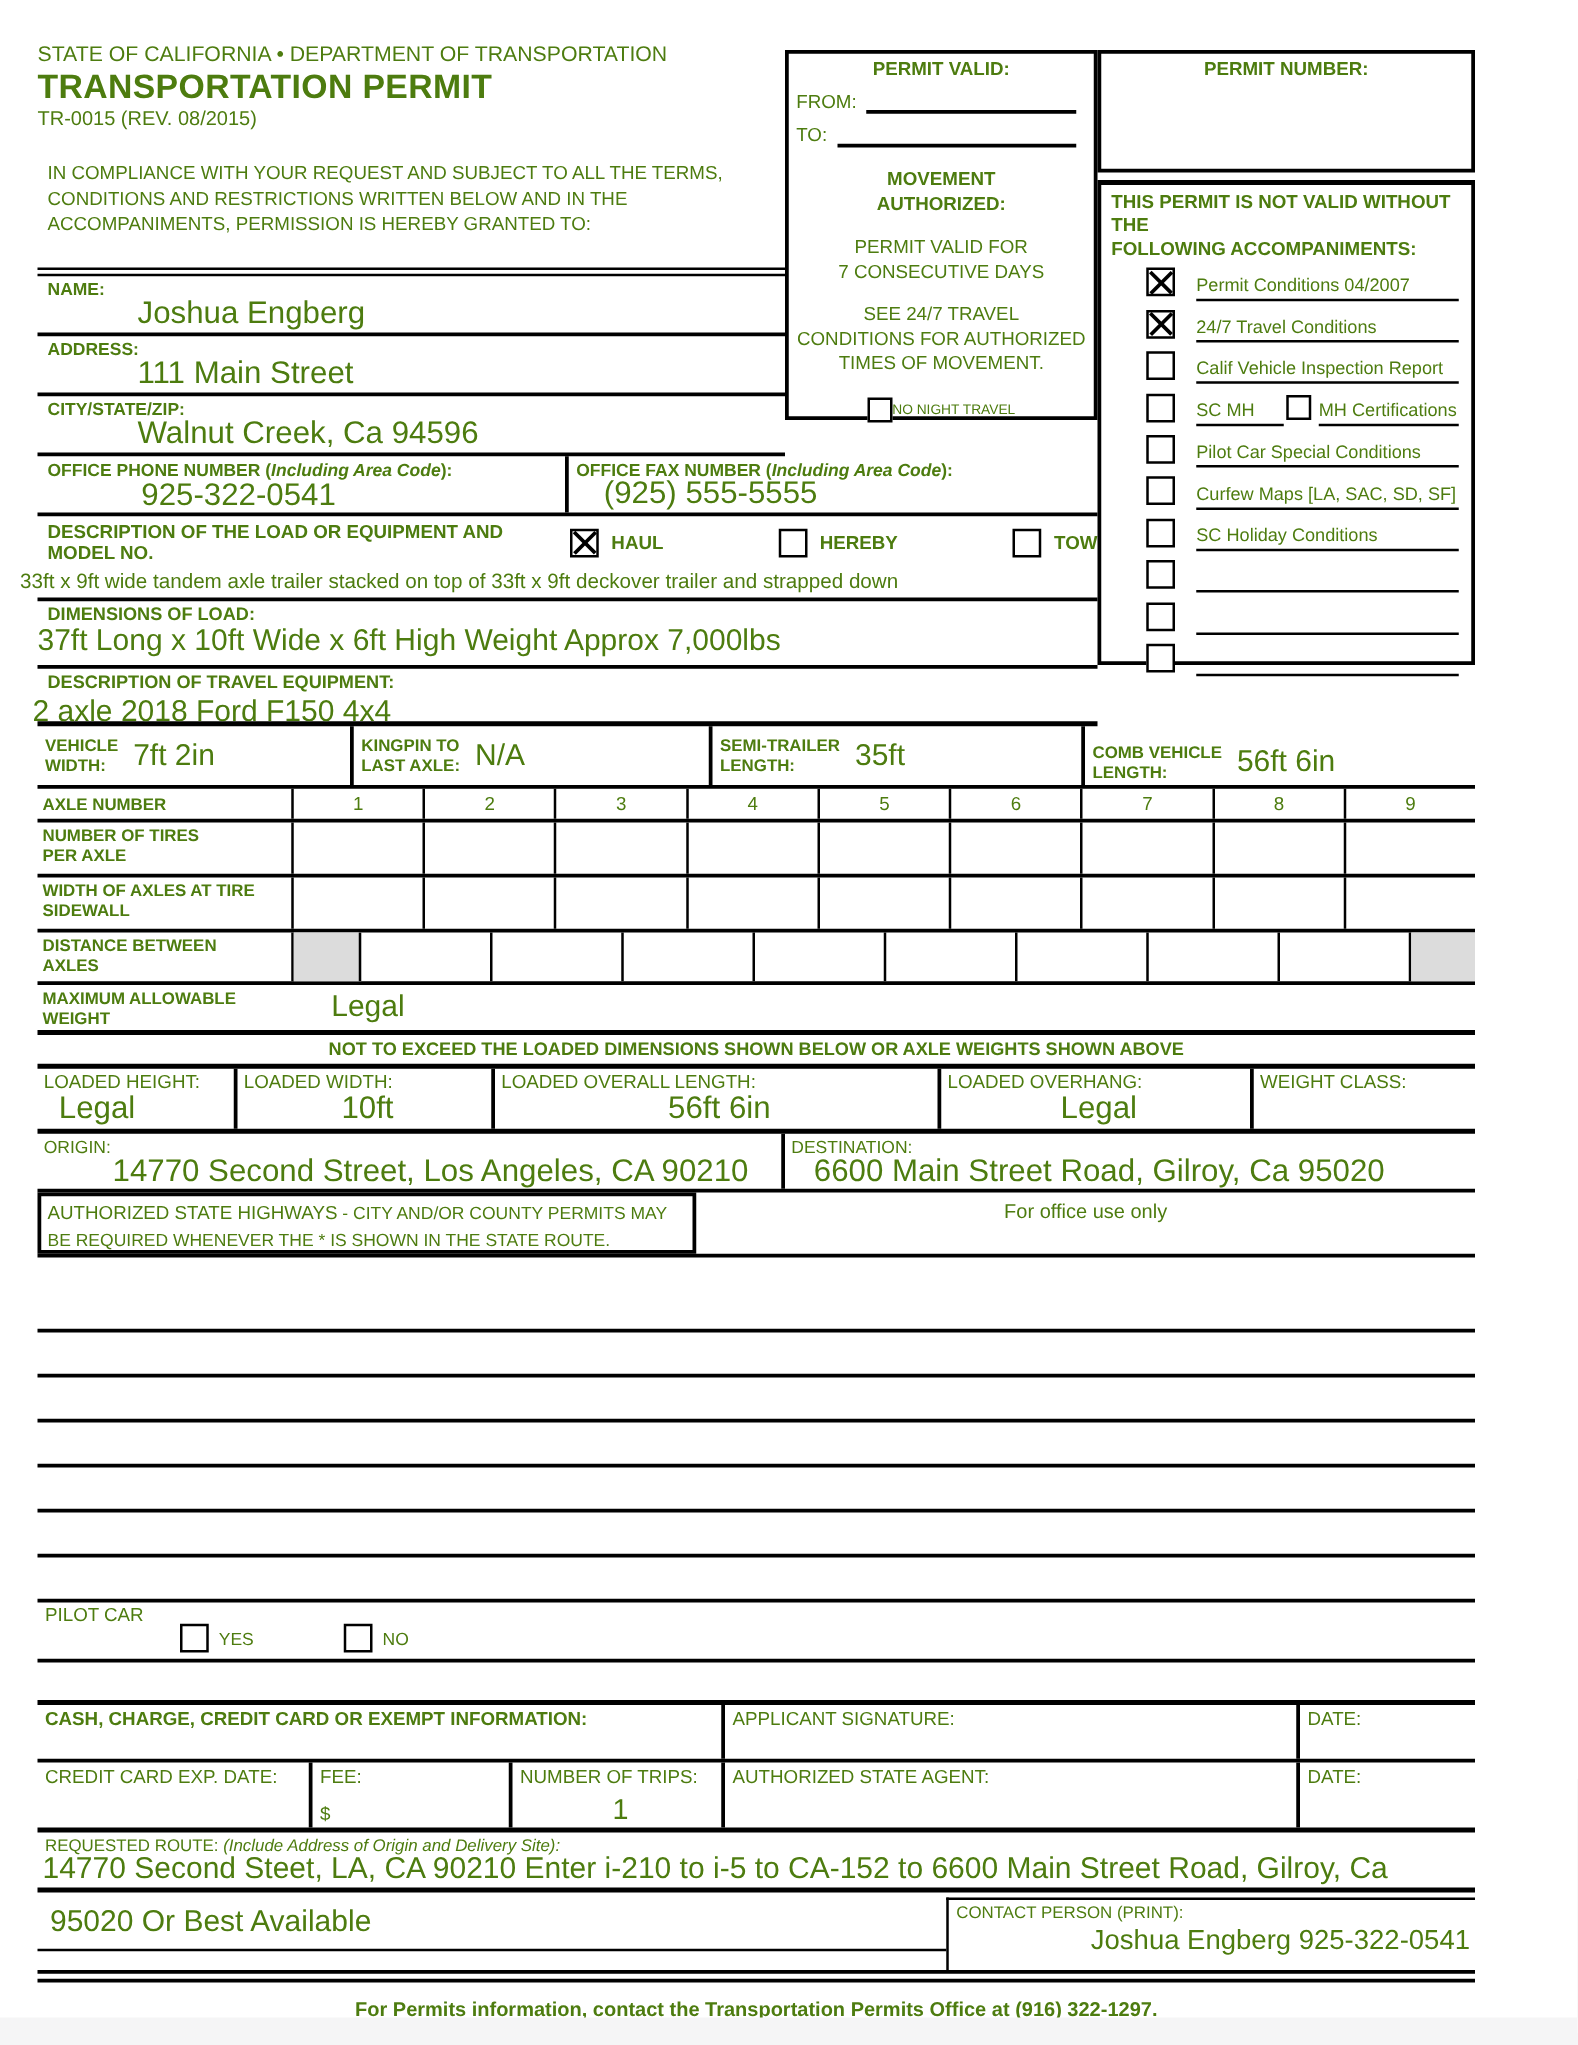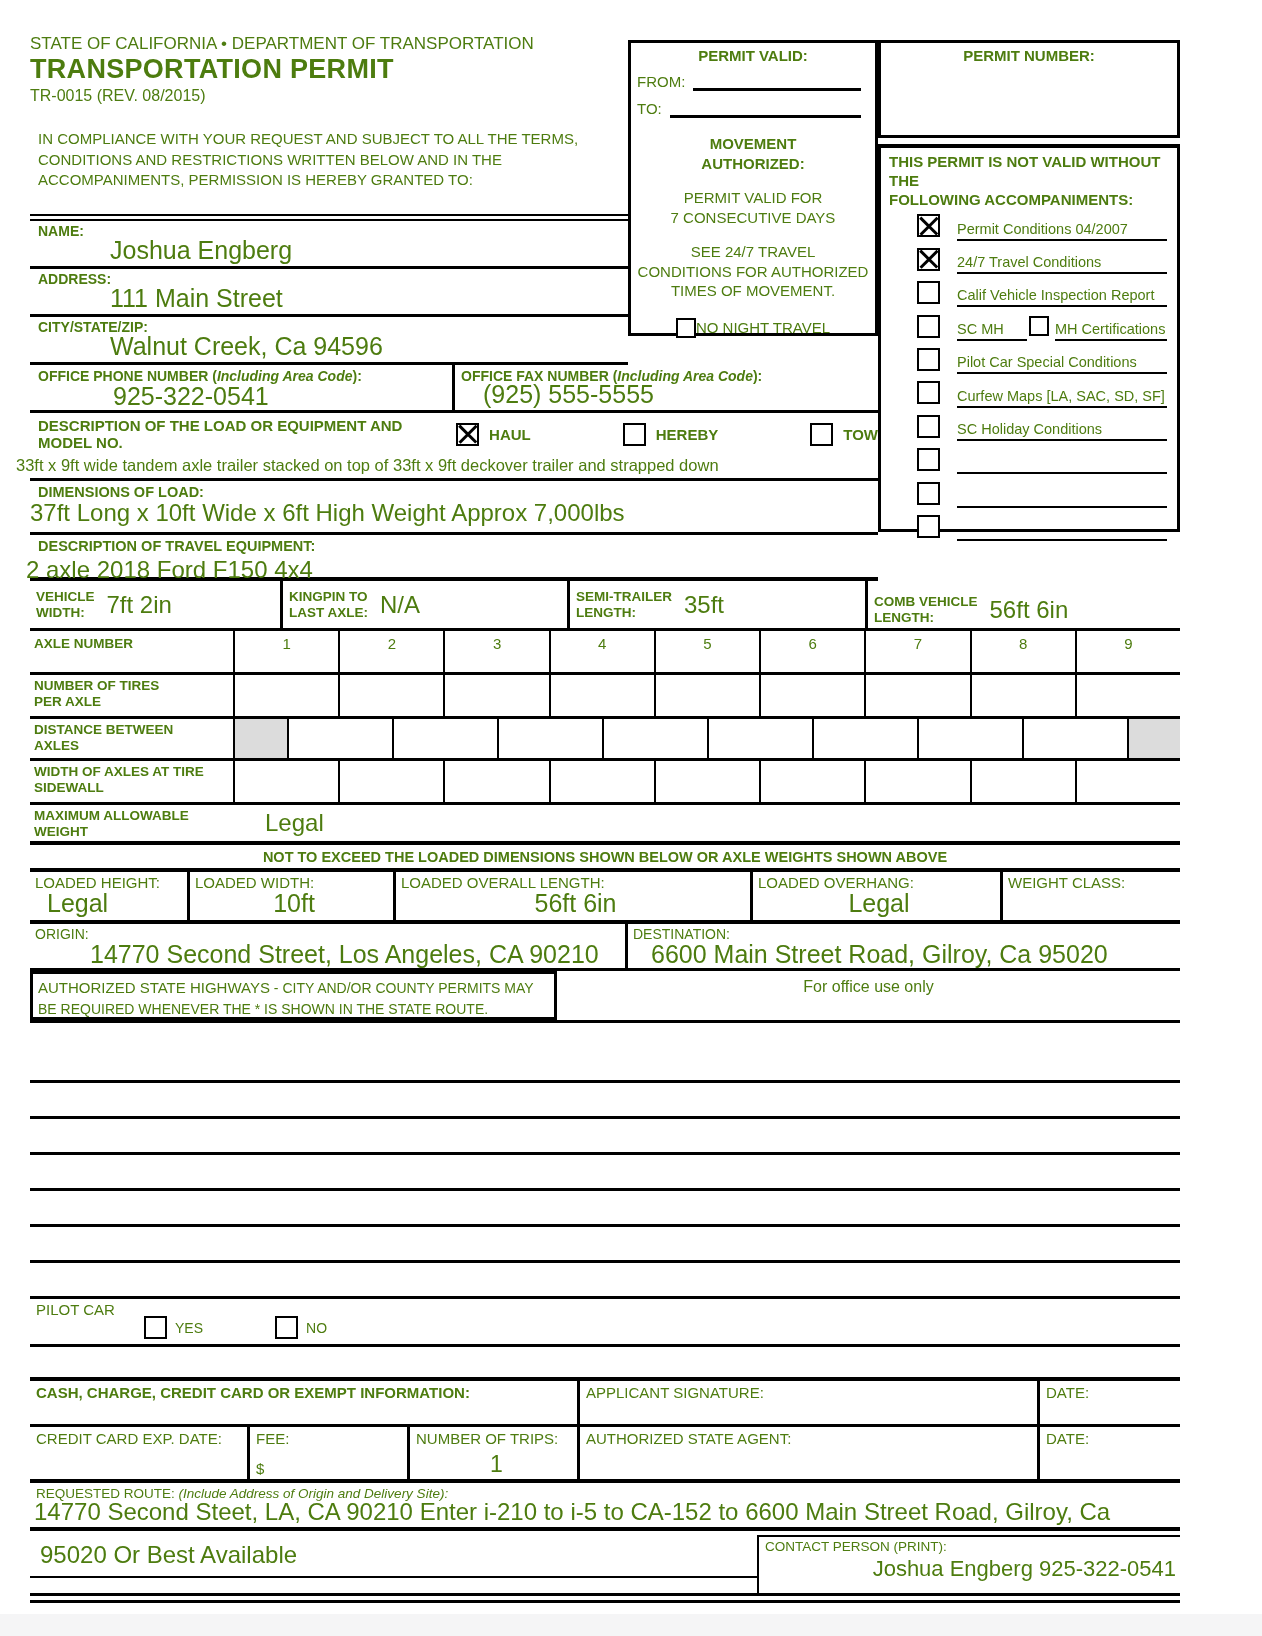--- a/index.html
+++ b/index.html
@@ -16,21 +16,21 @@
 
   
   .pv-box { position:absolute; left:598px; top:6px; width:250px; height:296px;
             border:3px solid #000; font-size:15px; padding-top:4px; background:#fff; }
   .pv-title { text-align:center; font-weight:bold; }
   .pv-row { display:flex; align-items:flex-end; padding-left:6px; height:27px; }
   .pv-row .lbl { font-size:15px; padding-bottom:1px; }
   .uline { flex:1; border-bottom:3px solid #000; height:16px; margin:0 14px 0 8px; }
   .pv-move { text-align:center; font-weight:bold; white-space:pre-line; margin-top:16px; line-height:1.3; }
   .pv-p { text-align:center; white-space:pre-line; margin-top:15px; line-height:1.3; }
-  .pv-nnt { display:flex; justify-content:center; align-items:center; margin-top:17px; font-size:15px; }
+  .pv-nnt { display:flex; justify-content:center; align-items:center; margin-top:17px; font-size:11px; }
 
   
   .pn-box { position:absolute; left:848px; top:6px; width:302px; height:98px; border:3px solid #000; padding-top:4px; }
   .pn-label { text-align:center; font-weight:bold; font-size:15px; }
   .acc-box { position:absolute; left:848px; top:110px; width:302px; height:388px;
              border:3px solid #000; border-top-width:4px; padding:5px 8px 0 8px; }
   .acc-title { font-weight:bold; font-size:15px; line-height:1.25; white-space:pre-line; }
   .acc-row { display:flex; align-items:center; height:33.4px; }
   .acc-cb { margin-left:28px; margin-right:17px; }
   .acc-label { flex:1; border-bottom:2px solid #000; font-size:14.5px; padding-bottom:2px; margin-right:2px; align-self:flex-end; margin-bottom:2px; min-height:18px; }
@@ -84,21 +84,21 @@
   .vc1 { width:253px; } .vc2 { width:287px; } .vc3 { width:298px; } .vc4 { flex:1;margin-top:10px; }
 
   
   .ax-row { display:flex; border-bottom:3px solid #000; align-items:stretch; }
   .ax-label { width:205px; font-weight:bold; font-size:13.5px; line-height:1.2; padding:3px 0 0 4px;
               border-right:2.5px solid #000; white-space:pre-line; flex:none; }
   .ax-cells { flex:1; display:flex; }
   .ax-cell { flex:1; border-right:2.5px solid #000; text-align:center; font-size:15px; padding-top:4px; }
   .ax-cell:last-child { border-right:none; }
   .ax-half { flex:0.5; border-right:2.5px solid #000; }
-  .rh26 { height:44px; } .rh44 { height:44px; } .rh42 { height:42px; }
+  .rh26 { height:27px; } .rh44 { height:44px; } .rh42 { height:42px; }
   .mw-row { display:flex; border-bottom:4px solid #000; height:40px; }
   .mw-label { width:205px; font-weight:bold; font-size:13.5px; line-height:1.2; padding:3px 0 0 4px; white-space:pre-line; }
   .mw-value { font-size:24px; padding:4px 0 0 30px; }
 
   .ntx { border-bottom:4px solid #000; text-align:center; font-weight:bold; font-size:14.5px; padding:4px 0 3px 0; }
 
   
   .loaded-row { display:flex; border-bottom:4px solid #000; height:52px; }
   .l-cell { border-right:3px solid #000; padding:2px 0 0 5px; }
   .l-cell:last-child { border-right:none; }
@@ -349,49 +349,49 @@
             <div class="ax-cell"></div>
             <div class="ax-cell"></div>
             <div class="ax-cell"></div>
             <div class="ax-cell"></div>
             <div class="ax-cell"></div>
             <div class="ax-cell"></div>
             <div class="ax-cell"></div>
             <div class="ax-cell"></div>
         </div>
       </div>
+      <div class="ax-row rh44">
+        <div class="ax-label">WIDTH OF AXLES AT TIRE
+SIDEWALL</div>
+        <div class="ax-cells">
+          <div class="ax-cell"></div>
+            <div class="ax-cell"></div>
+            <div class="ax-cell"></div>
+            <div class="ax-cell"></div>
+            <div class="ax-cell"></div>
+            <div class="ax-cell"></div>
+            <div class="ax-cell"></div>
+            <div class="ax-cell"></div>
+            <div class="ax-cell"></div>
+        </div>
+      </div>
       <div class="ax-row rh42">
         <div class="ax-label">DISTANCE BETWEEN
 AXLES</div>
         <div class="ax-cells">
           <div class="ax-half" style="background:#dcdcdc"></div>
           <div class="ax-cell"></div>
             <div class="ax-cell"></div>
             <div class="ax-cell"></div>
             <div class="ax-cell"></div>
             <div class="ax-cell"></div>
             <div class="ax-cell"></div>
             <div class="ax-cell"></div>
             <div class="ax-cell"></div>
           <div class="ax-half" style="background:#dcdcdc;border-right:none"></div>
-        </div>
-      </div>
-      <div class="ax-row rh44">
-        <div class="ax-label">WIDTH OF AXLES AT TIRE
-SIDEWALL</div>
-        <div class="ax-cells">
-          <div class="ax-cell"></div>
-            <div class="ax-cell"></div>
-            <div class="ax-cell"></div>
-            <div class="ax-cell"></div>
-            <div class="ax-cell"></div>
-            <div class="ax-cell"></div>
-            <div class="ax-cell"></div>
-            <div class="ax-cell"></div>
-            <div class="ax-cell"></div>
         </div>
       </div>
       <div class="mw-row">
         <div class="mw-label">MAXIMUM ALLOWABLE
 WEIGHT</div>
         <div class="mw-value">Legal</div>
       </div>
     </div>
 
     <div class="ntx">NOT TO EXCEED THE LOADED DIMENSIONS SHOWN BELOW OR AXLE WEIGHTS SHOWN ABOVE</div>

